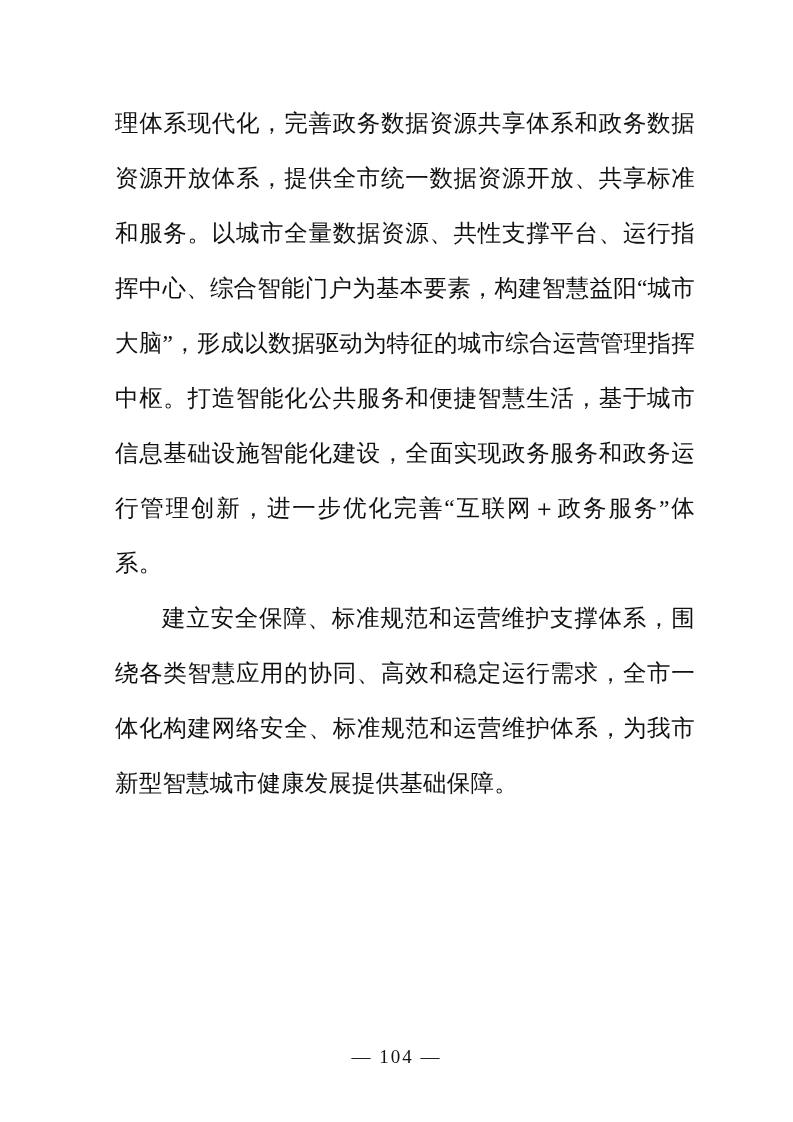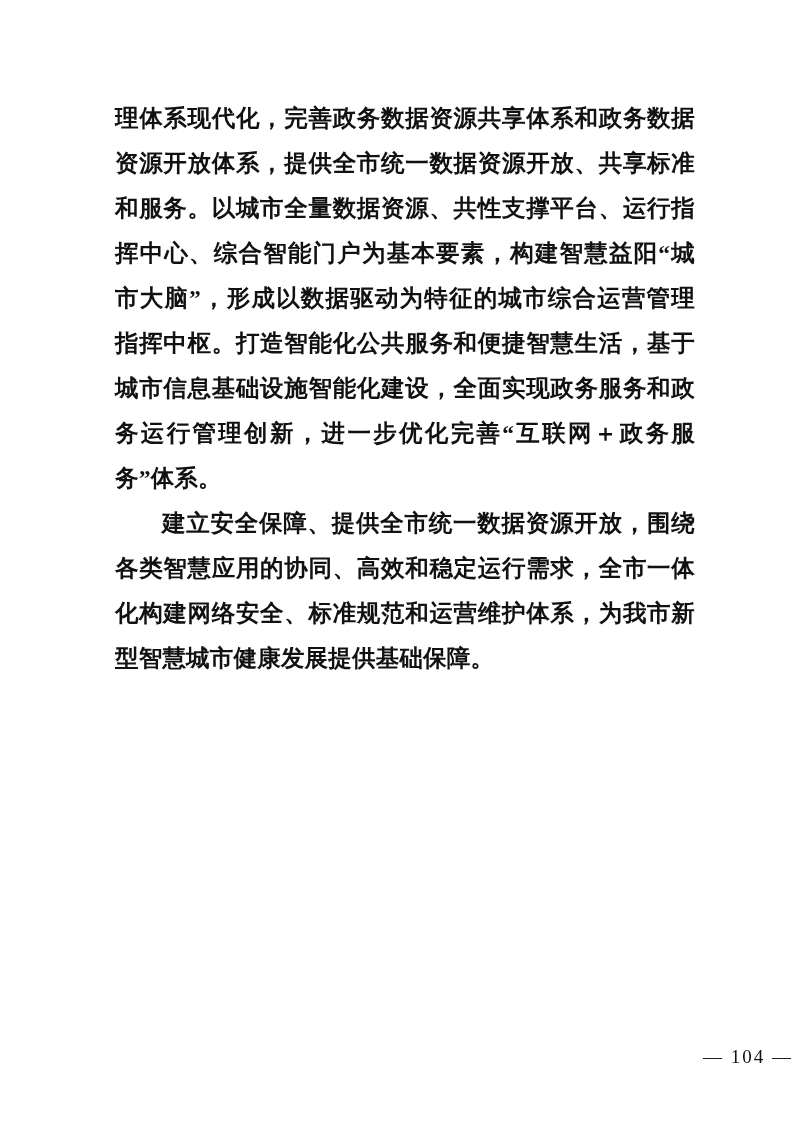--- a/index.html
+++ b/index.html
@@ -22,46 +22,45 @@
     width: 793px;
     height: 1122px;
     box-sizing: border-box;
     padding: 96px 96px 60px 115px;
   }
   .doc-body {
     width: 580px;
   }
   .para {
     font-size: 23.5px;
-    line-height: 45px;
+    line-height: 55px;
     text-align: justify;
     text-justify: inter-ideograph;
     margin: 0 0 0 0;
     letter-spacing: 0.2px;
     font-family: "Liberation Serif", "DejaVu Serif", serif;
     color: #111111;
-    font-weight: bold;
   }
   .para.indent {
     text-indent: 47px;
   }
   .footer {
     position: absolute;
     left: 0;
     right: 0;
     bottom: 54px;
-    text-align: right;
+    text-align: center;
     font-size: 19px;
     color: #111111;
     letter-spacing: 2px;
     font-family: "Liberation Serif", "DejaVu Serif", serif;
   }
 </style>
 </head>
 <body>
 
 <div class="page">
   <div class="doc-body">
     <p class="para">理体系现代化，完善政务数据资源共享体系和政务数据资源开放体系，提供全市统一数据资源开放、共享标准和服务。以城市全量数据资源、共性支撑平台、运行指挥中心、综合智能门户为基本要素，构建智慧益阳“城市大脑”，形成以数据驱动为特征的城市综合运营管理指挥中枢。打造智能化公共服务和便捷智慧生活，基于城市信息基础设施智能化建设，全面实现政务服务和政务运行管理创新，进一步优化完善“互联网＋政务服务”体系。</p>
-    <p class="para indent">建立安全保障、提供全市统一数据资源开放，围绕各类智慧应用的协同、高效和稳定运行需求，全市一体化构建网络安全、标准规范和运营维护体系，为我市新型智慧城市健康发展提供基础保障。</p>
+    <p class="para indent">建立安全保障、标准规范和运营维护支撑体系，围绕各类智慧应用的协同、高效和稳定运行需求，全市一体化构建网络安全、标准规范和运营维护体系，为我市新型智慧城市健康发展提供基础保障。</p>
   </div>
   <div class="footer">— 104 —</div>
 </div>
 
 </body></html>

